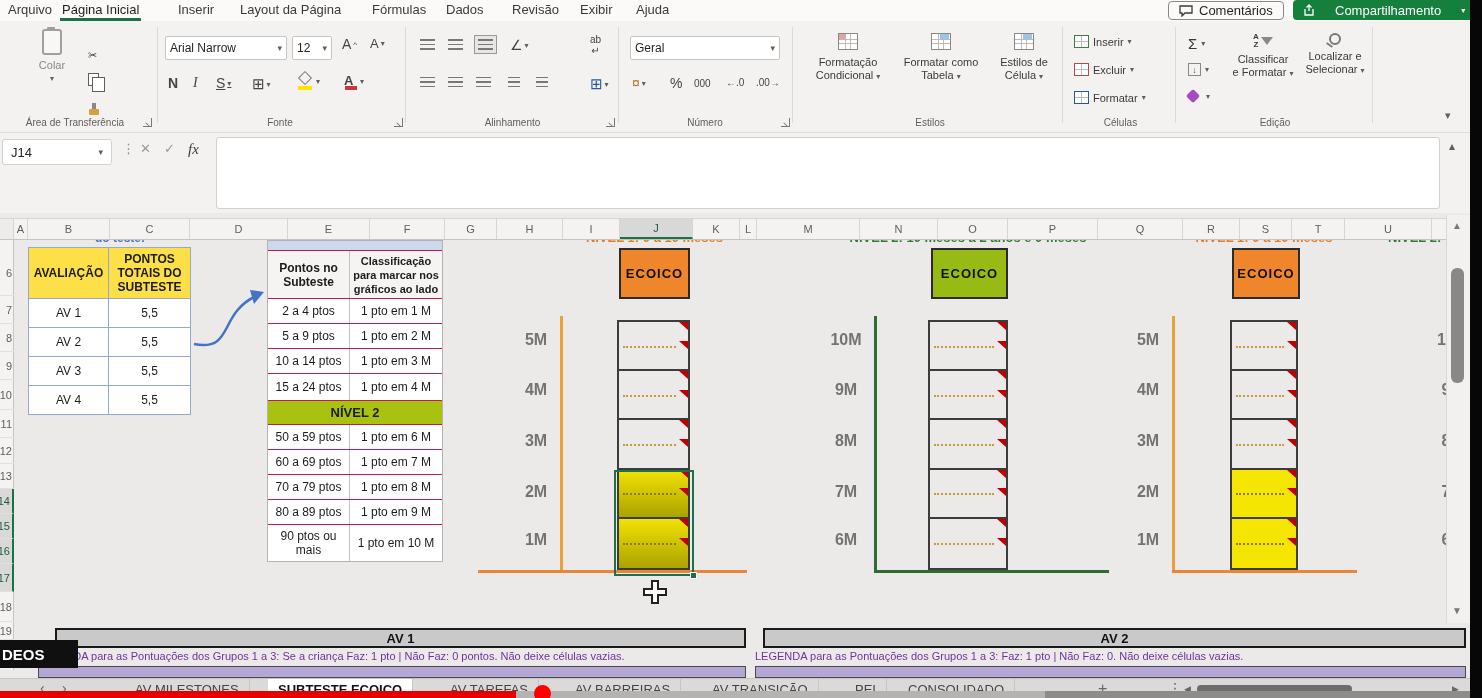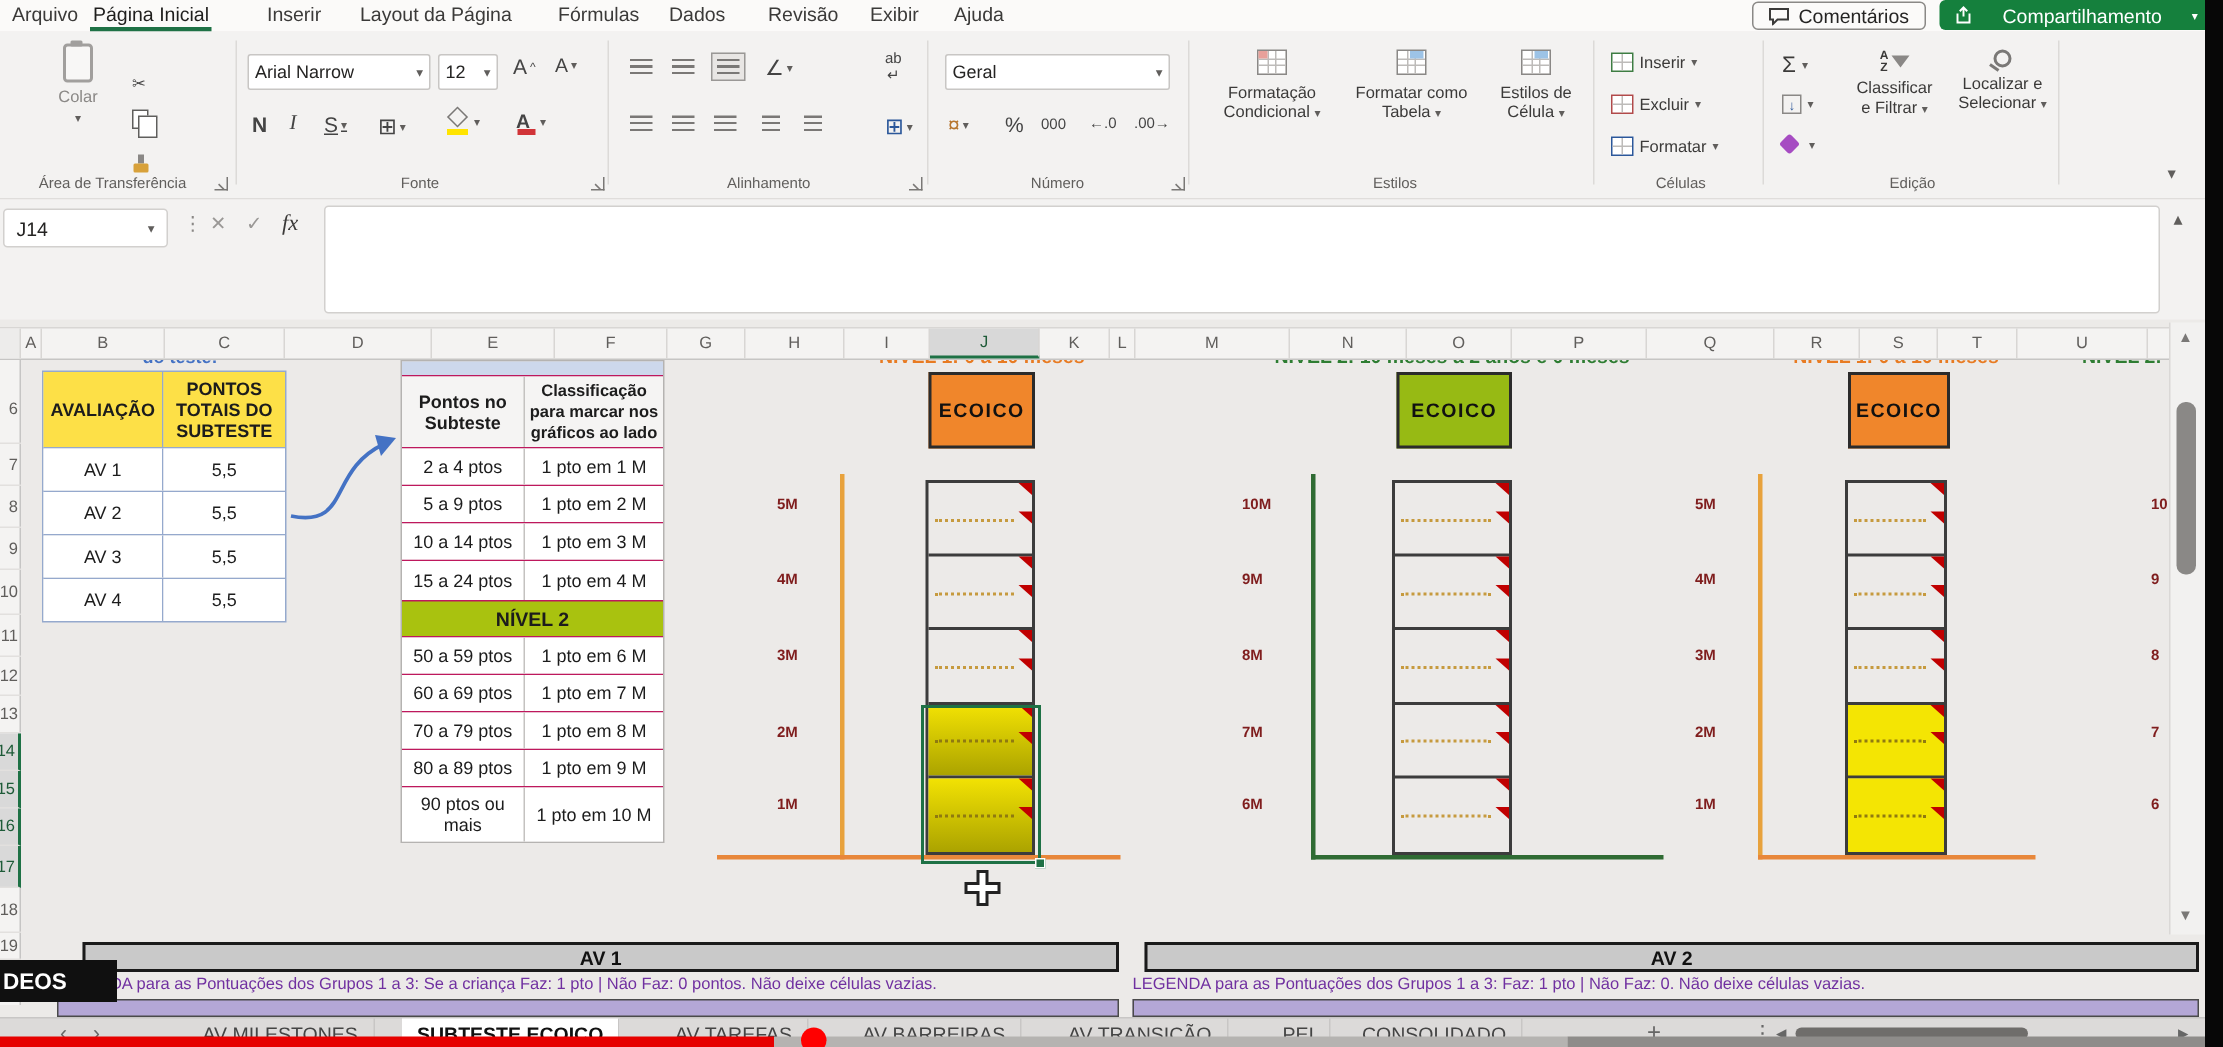--- a/index.html
+++ b/index.html
@@ -77,21 +77,21 @@
 #clstbl .r{display:flex;border-top:1px solid #be185d}
 #clstbl .c1{width:82px;border-right:1px solid #C4C2C0}
 #clstbl .c2{width:92px}
 #clstbl .hd{font-weight:bold;line-height:14px;background:#F5F4F3}
 .lvl{display:flex;align-items:center;justify-content:center;font-weight:bold;font-size:13px;color:#1c1c1c}
 .bluestrip{height:9px;background:#CDD8EC}
 .ctitle{position:absolute;top:230px;font-weight:bold;font-size:13px;text-align:center;white-space:nowrap;z-index:1}
 .ec-box{position:absolute;top:248px;height:51px;border:2px solid #2b2b2b;display:flex;align-items:center;justify-content:center;font-weight:bold;font-size:13px;letter-spacing:1px;color:#111;z-index:1}
 .vaxis{position:absolute;top:316px;width:3px;height:257px;z-index:1}
 .baseline{position:absolute;top:570px;height:3px;z-index:1}
-.mlabel{position:absolute;width:36px;text-align:left;font-weight:bold;font-size:10px;color:#7f1d1d;z-index:1}
+.mlabel{position:absolute;width:36px;text-align:center;font-weight:bold;font-size:16px;color:#737373;z-index:1}
 .ccol{position:absolute;top:320px;height:250px;border:2px solid #3c3c3c;z-index:1;background:transparent}
 .ccell{position:relative;height:20%;border-bottom:2px solid #3c3c3c}
 .ccell:last-child{border-bottom:none}
 .dash{position:absolute;left:4px;right:12px;top:50%;border-top:2px dotted #C69A3E}
 .ysel{background:linear-gradient(#F2E203,#ABA300)}
 .ysel .dash,.yflat .dash{border-color:#8F7A10}
 .yflat{background:#F4E503}
 .tri{position:absolute;right:0;width:0;height:0;border-top:8px solid #C00000;border-left:9px solid transparent}
 .tri.t{top:0}
 .tri.m{top:50%;margin-top:-5px}
@@ -331,21 +331,21 @@
       </div>
     <div class="bigbtn" style="left:1228px;top:12px;width:70px">
       <span style="display:flex;align-items:center">
           <span class="azic">
             <span>A</span>
             <span>Z</span>
           </span>
           <span class="funnel"></span>
         </span>
       <span style="margin-top:4px">Classificar</span>
-      <span><span>e Filtrar</span> <span class="chv">▾</span></span>
+      <span><span>e Formatar</span> <span class="chv">▾</span></span>
     </div>
     <div class="bigbtn" style="left:1302px;top:12px;width:66px">
       <span class="magnifier"></span>
       <span style="margin-top:5px">Localizar e</span>
       <span><span>Selecionar</span> <span class="chv">▾</span></span>
     </div>
     <div class="glabel" style="left:1190px;width:170px">Edição</div>
     <div class="gdiv" style="left:1372px"></div>
     <div class="ric" style="left:1445px;top:88px;font-size:11px;color:#605E5C">
         <span>▾</span>

